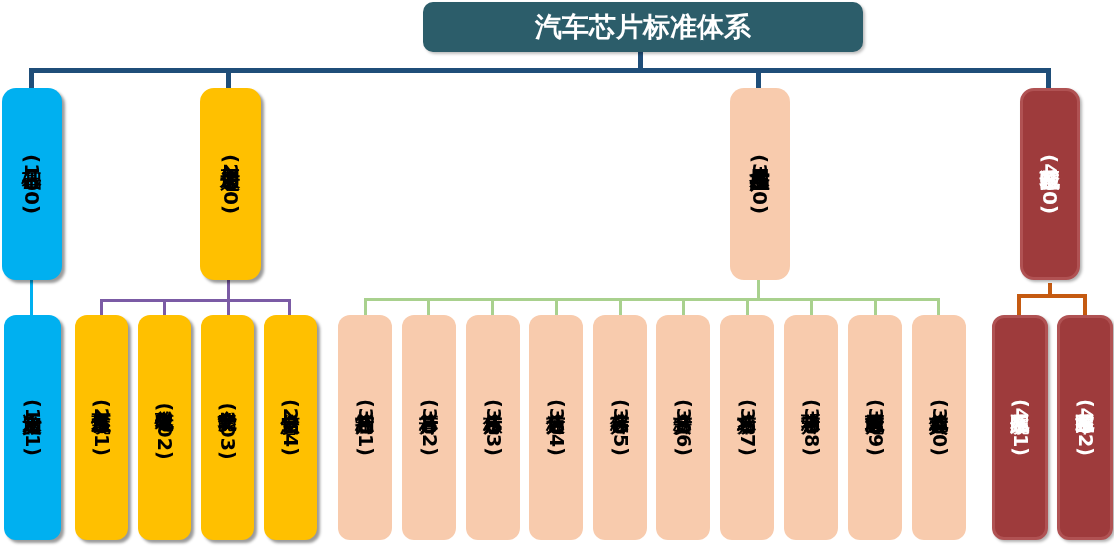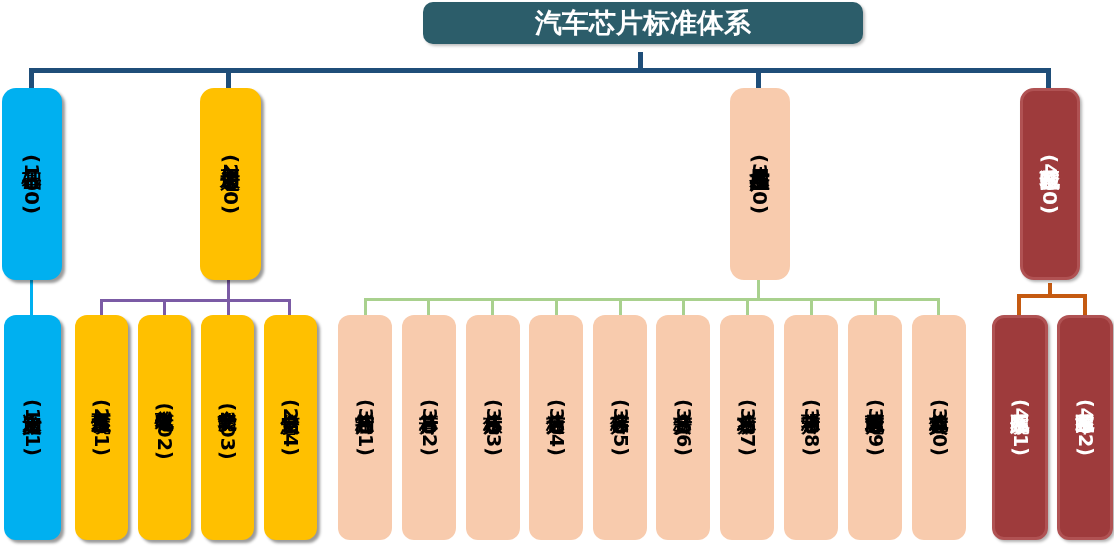--- a/index.html
+++ b/index.html
@@ -56,21 +56,21 @@
   <div class="seg green" style="left:746px;top:298px;width:3px;height:17px;"></div>
   <div class="seg green" style="left:810px;top:298px;width:3px;height:17px;"></div>
   <div class="seg green" style="left:874px;top:298px;width:3px;height:17px;"></div>
   <div class="seg green" style="left:937px;top:298px;width:3px;height:17px;"></div>
 
   <div class="seg orange" style="left:1048px;top:283px;width:4px;height:14px;"></div>
   <div class="seg orange" style="left:1017px;top:294px;width:70px;height:4px;"></div>
   <div class="seg orange" style="left:1017px;top:294px;width:4px;height:21px;"></div>
   <div class="seg orange" style="left:1083px;top:294px;width:4px;height:21px;"></div>
 
-  <div class="node node-root" style="left:423px;top:2px;width:440px;height:42px;">
+  <div class="node node-root" style="left:423px;top:2px;width:440px;height:50px;">
     <span>汽车芯片标准体系</span>
   </div>
 
   <div class="node l1 fill-cyan" style="left:2px;top:88px;width:60px;height:192px;">
     <span class="vtext">基础(100)</span>
   </div>
   <div class="node l1 fill-yellow" style="left:200px;top:88px;width:61px;height:192px;">
     <span class="vtext">通用要求(200)</span>
   </div>
   <div class="node l1 fill-peach" style="left:730px;top:88px;width:60px;height:192px;">

